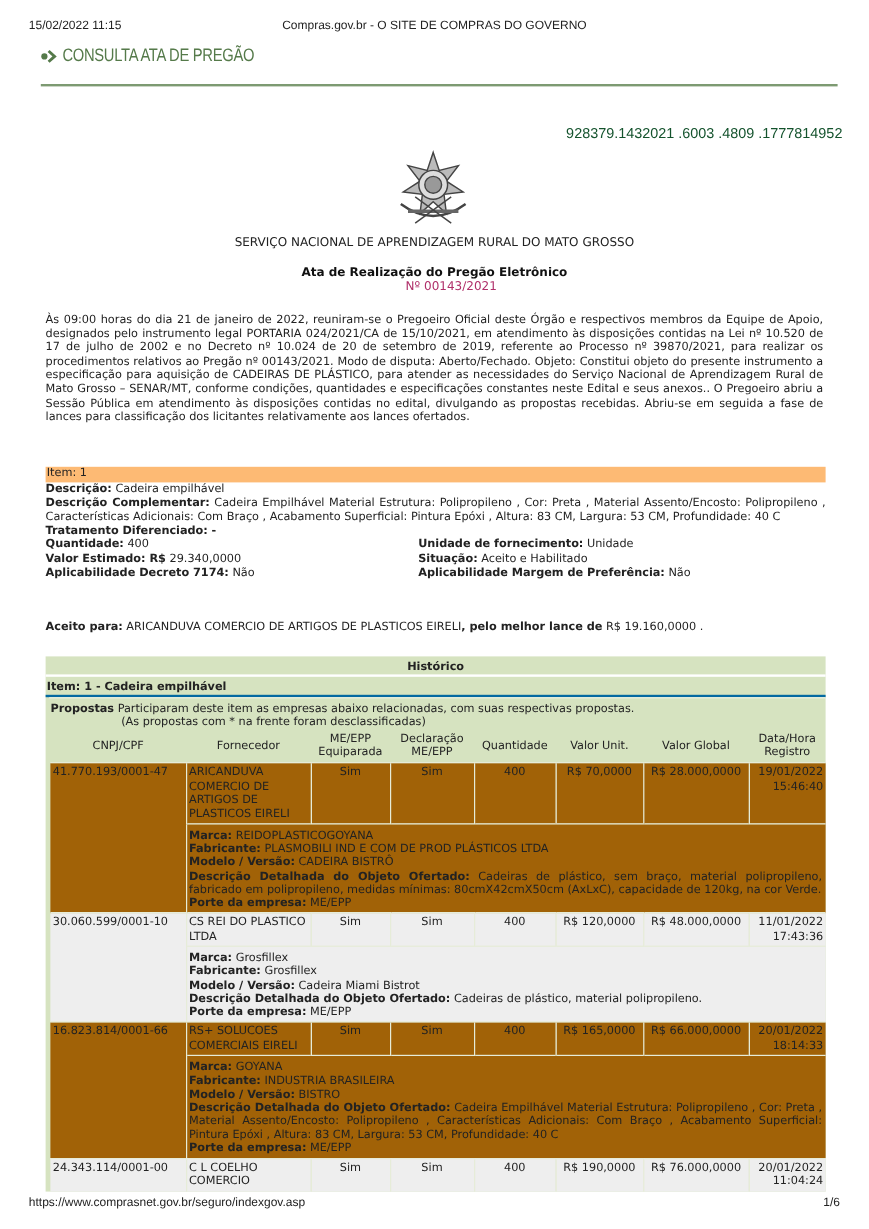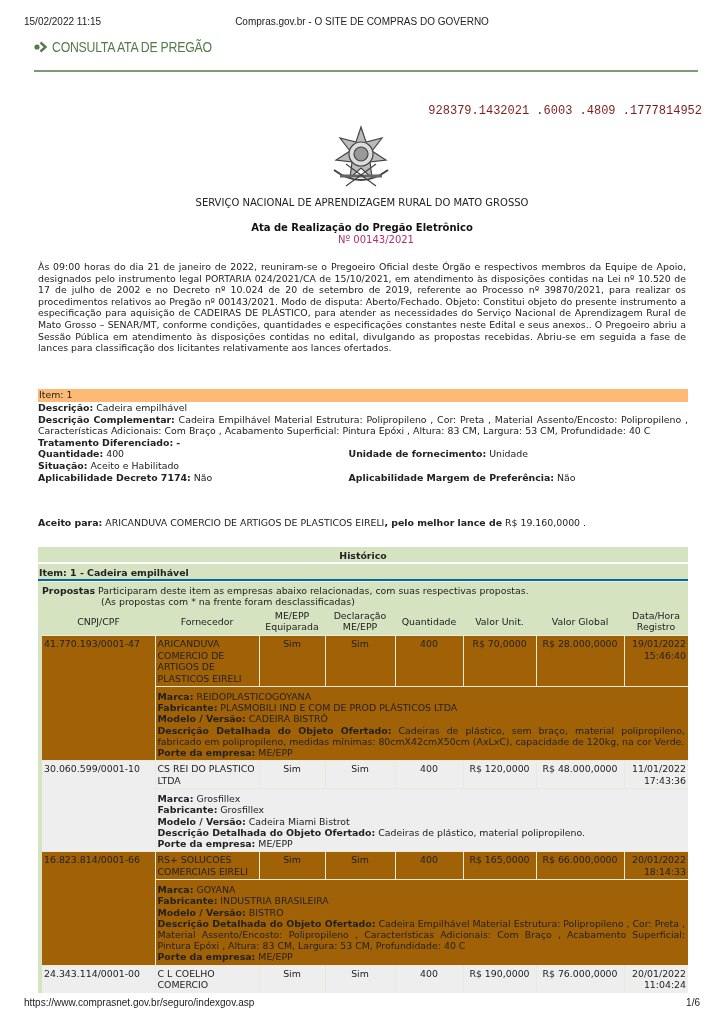--- a/index.html
+++ b/index.html
@@ -4,21 +4,21 @@
 <style>
   * { box-sizing: border-box; margin: 0; padding: 0; }
   html, body { width: 724px; height: 1024px; background: #fff; overflow: hidden; }
   body { position: relative; font-family: "DejaVu Sans", sans-serif; color: #111; }
   .print-header { position: absolute; top: 16px; left: 0; width: 724px; font-family: "Liberation Sans", sans-serif; font-size: 10px; color: #222; }
   .print-date { position: absolute; left: 24px; }
   .print-title { position: absolute; left: 0; width: 724px; text-align: center; }
   .banner { position: absolute; top: 38px; left: 34px; width: 664px; height: 34px; border-bottom: 2px solid #7d9a72; }
   .banner-icon { position: absolute; left: 0; top: 3px; width: 14px; height: 12px; }
   .banner-title { position: absolute; left: 18px; top: 0; font-family: "Liberation Sans", sans-serif; font-stretch: condensed; font-size: 15px; color: #557a4a; letter-spacing: -0.3px; transform: scaleX(0.82); transform-origin: left; white-space: nowrap; }
-  .doc-code { position: absolute; top: 104px; right: 22px; font-family: Liberation Mono, monospace; font-size: 12px; color: #7f1d1d; }
+  .doc-code { position: absolute; top: 104px; right: 22px; font-family: Liberation Sans, sans-serif; font-size: 12px; color: #14532d; }
   .crest { position: absolute; top: 124px; left: 326px; width: 70px; height: 66px; }
   .org-name { position: absolute; top: 197px; left: 0; width: 724px; text-align: center; font-size: 10px; color: #222; }
   .ata-title { position: absolute; top: 222px; left: 0; width: 724px; text-align: center; font-size: 10px; font-weight: bold; }
   .ata-number { position: absolute; top: 234px; left: 0; width: 724px; text-align: center; font-size: 10px; color: #b0306a; padding-left: 28px; }
   .intro { position: absolute; top: 261px; left: 38px; width: 648px; font-size: 9.4px; line-height: 11.6px; text-align: justify; color: #222; }
   .item-block { position: absolute; top: 389px; left: 38px; width: 650px; font-size: 9.4px; line-height: 11.6px; color: #222; }
   .item-head { background: #fdba74; font-weight: normal; padding-left: 1px; height: 13px; }
   .item-block b { font-weight: bold; }
   .two-col { display: flex; }
   .two-col > div { width: 311px; }
@@ -82,20 +82,21 @@
 <div class="item-block">
   <div class="item-head">Item: 1</div>
   <div><b>Descrição:</b> <span>Cadeira empilhável</span></div>
   <div style="text-align:justify"><b>Descrição Complementar:</b> <span>Cadeira Empilhável Material Estrutura: Polipropileno , Cor: Preta , Material Assento/Encosto: Polipropileno , Características Adicionais: Com Braço , Acabamento Superficial: Pintura Epóxi , Altura: 83 CM, Largura: 53 CM, Profundidade: 40 C</span></div>
   <div><b>Tratamento Diferenciado:</b> <b>-</b></div>
   <div class="two-col">
     <div><b>Quantidade:</b> <span>400</span></div>
     <div><b>Unidade de fornecimento:</b> <span>Unidade</span></div>
   </div>
   <div class="two-col">
+    <div><b>Valor Estimado: R$</b> <span>29.340,0000</span></div>
     <div><b>Situação:</b> <span>Aceito e Habilitado</span></div>
   </div>
   <div class="two-col">
     <div><b>Aplicabilidade Decreto 7174:</b> <span>Não</span></div>
     <div><b>Aplicabilidade Margem de Preferência:</b> <span>Não</span></div>
   </div>
 </div>
 
 <div class="aceito">
   <b>Aceito para:</b>

